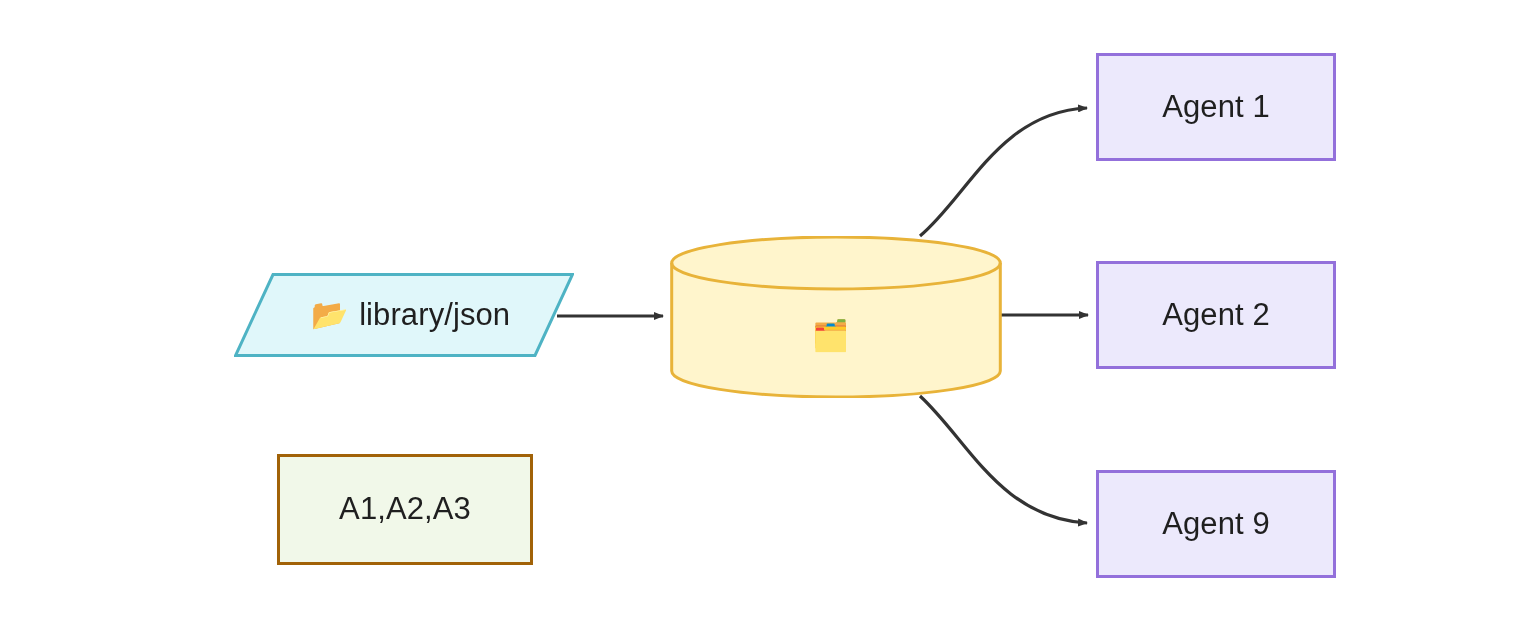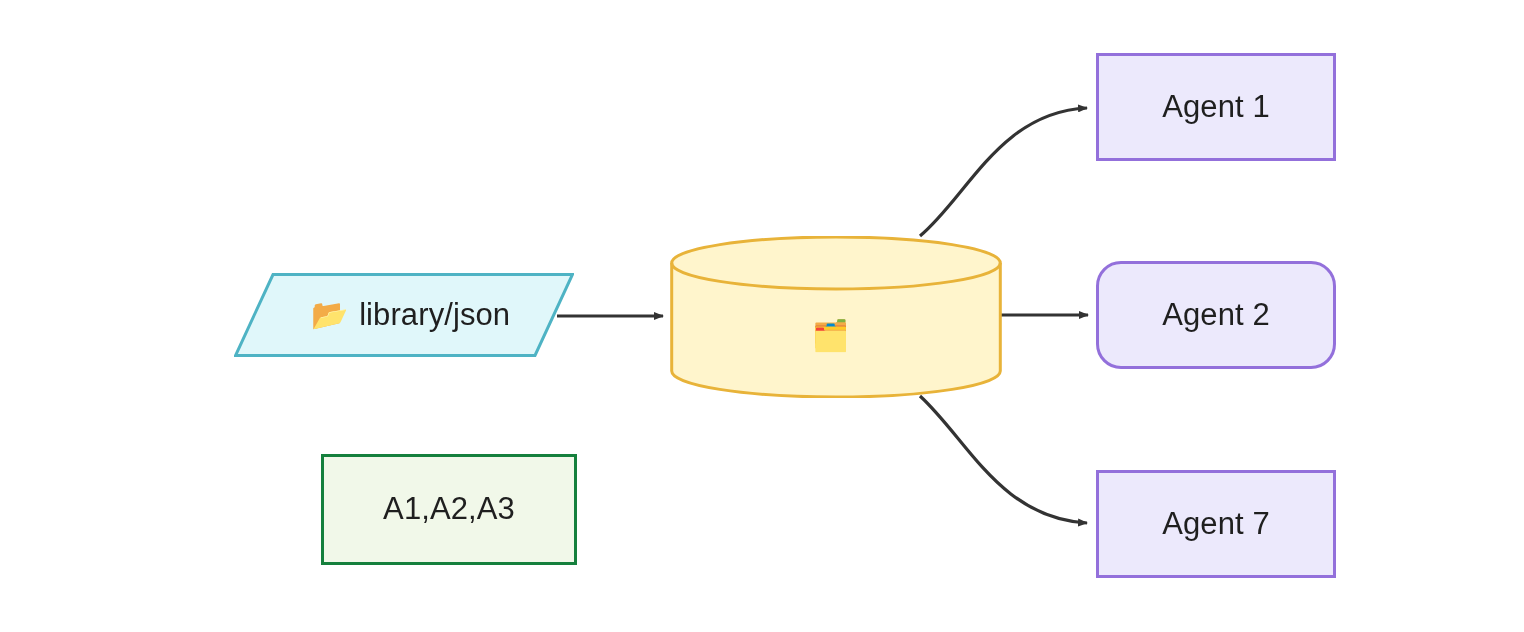--- a/index.html
+++ b/index.html
@@ -92,31 +92,30 @@
     padding-top: 38px;
     box-sizing: border-box;
   }
 
   
   .rect-node {
     border: 3px solid #9370db;
     background: #ece9fc;
   }
   #node-agent-1 { left: 1096px; top: 53px;  width: 240px; height: 108px; }
-  #node-agent-2 { left: 1096px; top: 261px; width: 240px; height: 108px; border-radius: 25px; }
+  #node-agent-2 { left: 1096px; top: 261px; width: 240px; height: 108px; }
   #node-agent-3 { left: 1096px; top: 470px; width: 240px; height: 108px; }
 
   #node-a1a2a3 {
     left: 277px;
     top: 454px;
     width: 256px;
     height: 111px;
-    border: 3px solid #15803d;
+    border: 3px solid #a16207;
     background: #f1f8e9;
-    margin-left: 44px;
   }
 </style>
 </head>
 <body>
 
 <div id="canvas">
 
   <svg id="edges" viewBox="0 0 1524 632" width="1524" height="632" xmlns="http://www.w3.org/2000/svg">
     <defs>
       <marker id="arrowhead" markerWidth="10" markerHeight="8" refX="9" refY="4" orient="auto" markerUnits="userSpaceOnUse">
@@ -158,20 +157,20 @@
 
   <div class="node rect-node" id="node-agent-1">
     <span class="node-label">Agent 1</span>
   </div>
 
   <div class="node rect-node" id="node-agent-2">
     <span class="node-label">Agent 2</span>
   </div>
 
   <div class="node rect-node" id="node-agent-3">
-    <span class="node-label">Agent 7</span>
+    <span class="node-label">Agent 9</span>
   </div>
 
   <div class="node" id="node-a1a2a3">
     <span class="node-label">A1,A2,A3</span>
   </div>
 
 </div>
 
 </body></html>

